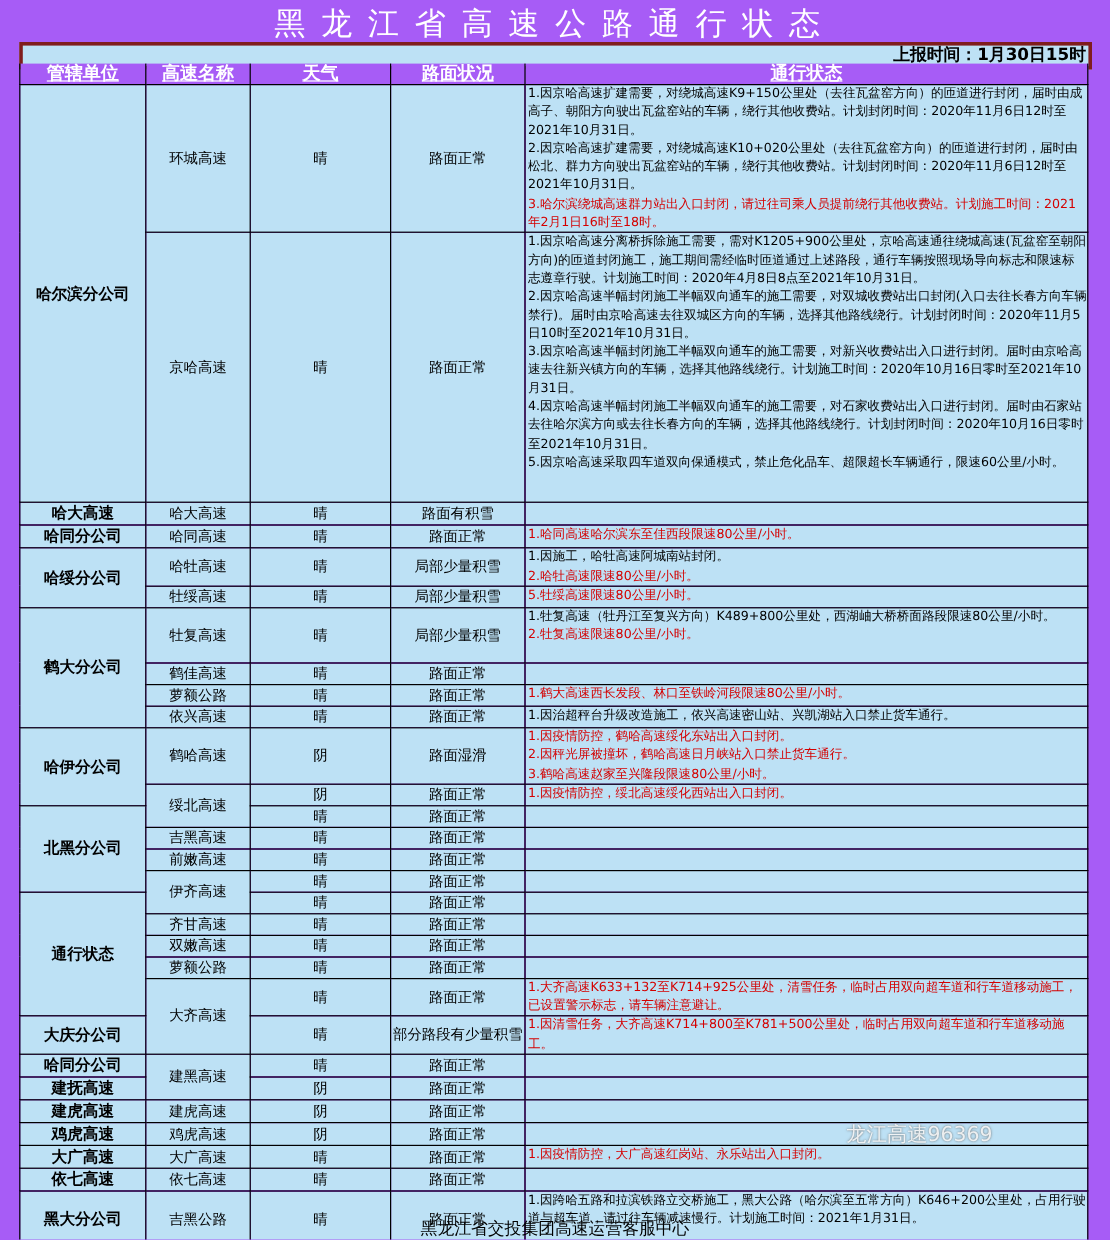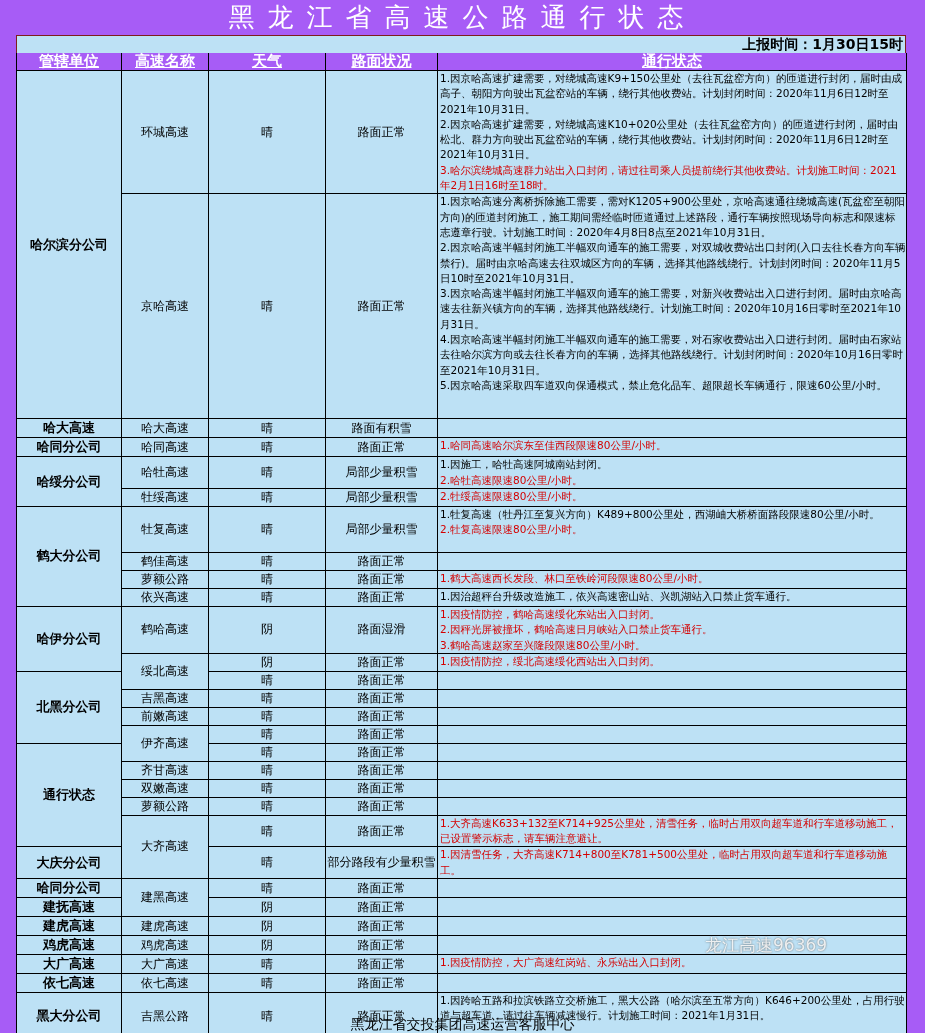--- a/index.html
+++ b/index.html
@@ -1,18 +1,18 @@
 <!DOCTYPE html>
 <html><head>
 <meta charset="utf-8">
 <style>
   html,body{margin:0;padding:0;}
   body{width:925px;height:1033px;background:#a75cf6;position:relative;overflow:hidden;font-family:"DejaVu Sans","Liberation Sans",sans-serif;}
-  .title{position:absolute;left:0;top:0;width:925px;height:35px;line-height:38px;text-align:center;color:#fff;font-size:26px;letter-spacing:13px;font-family:Liberation Mono, monospace;}
-  .report{position:absolute;left:16px;top:35px;width:888px;height:17px;background:#bde1f5;border:1px solid #7f1d1d;text-align:right;font-size:14px;font-weight:bold;line-height:17px;padding-right:0;box-sizing:content-box;}
+  .title{position:absolute;left:0;top:0;width:925px;height:35px;line-height:38px;text-align:center;color:#fff;font-size:26px;letter-spacing:13px;font-family:Liberation Sans, sans-serif;}
+  .report{position:absolute;left:16px;top:35px;width:888px;height:17px;background:#bde1f5;border:3px solid #7f1d1d;text-align:right;font-size:14px;font-weight:bold;line-height:17px;padding-right:0;box-sizing:content-box;}
   .report span{padding-right:2px;}
   table{position:absolute;left:16px;top:53px;border-collapse:collapse;table-layout:fixed;width:890px;}
   th{background:#a75cf6;color:#fff;font-weight:bold;font-size:15px;height:17px;line-height:17px;padding:0;border:1px solid #000;border-top:none;text-decoration:underline;}
   td{background:#bde1f5;border:1px solid #000;padding:0;font-size:12px;text-align:center;color:#000;vertical-align:middle;overflow:hidden;}
   td.unit{font-weight:bold;font-size:13px;}
   td.st{text-align:left;vertical-align:top;font-size:10.5px;line-height:15.3px;padding-left:2px;margin-left:29px;}
   .red{color:#d40000;}
   .line{display:block;}
   .footer{position:absolute;left:0;top:1015px;width:925px;height:18px;line-height:18px;text-align:center;color:#000000;font-size:14px;}
   .wm{position:absolute;left:705px;top:934px;font-size:17px;color:rgba(255,255,255,0.85);text-shadow:0 0 2px #666;}
@@ -88,21 +88,21 @@
       <td class="st">
           <span class="line">1.因施工，哈牡高速阿城南站封闭。</span>
           <span class="line red">2.哈牡高速限速80公里/小时。</span>
         </td>
     </tr>
     <tr style="height:18px">
       <td>牡绥高速</td>
       <td>晴</td>
       <td>局部少量积雪</td>
       <td class="st">
-          <span class="line red">2.牡绥高速限速80公里/小时。</span>
+          <span class="line red">5.牡绥高速限速80公里/小时。</span>
         </td>
     </tr>
     <tr style="height:46px">
       <td class="unit" rowspan="4">鹤大分公司</td>
       <td>牡复高速</td>
       <td>晴</td>
       <td>局部少量积雪</td>
       <td class="st">
           <span class="line">1.牡复高速（牡丹江至复兴方向）K489+800公里处，西湖岫大桥桥面路段限速80公里/小时。</span>
           <span class="line red">2.牡复高速限速80公里/小时。</span>

